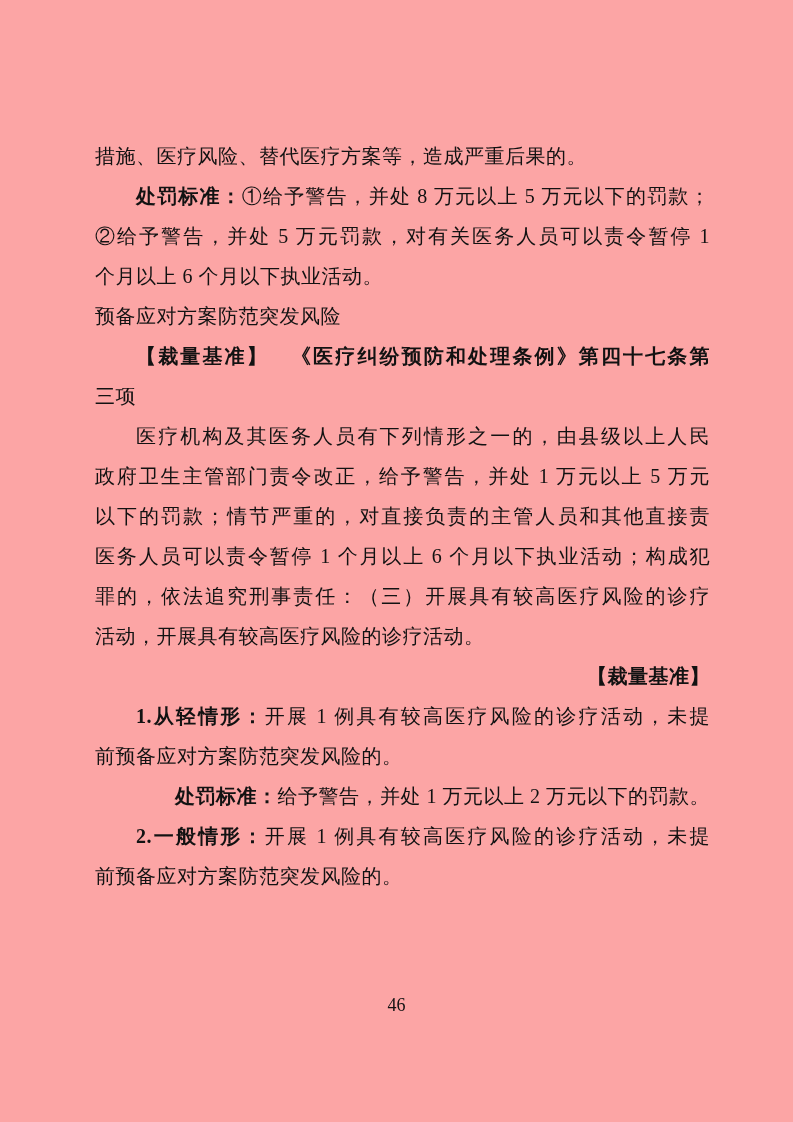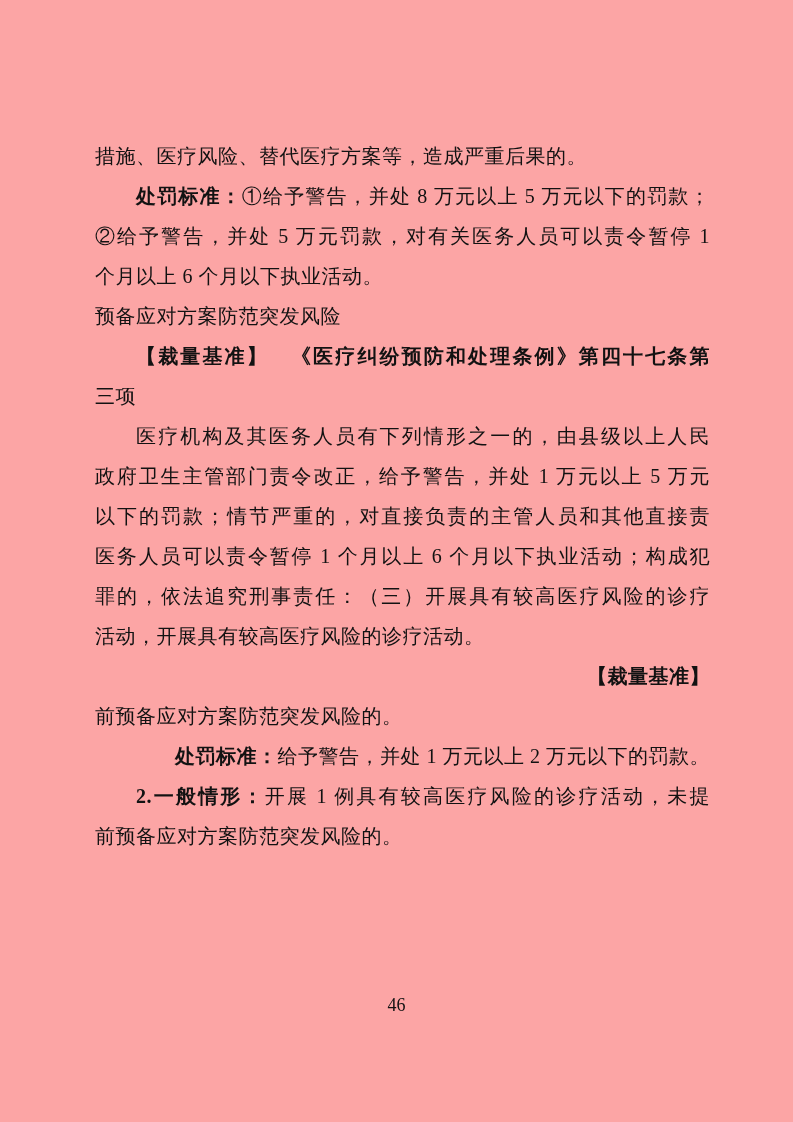--- a/index.html
+++ b/index.html
@@ -64,19 +64,20 @@
       <div class="line"><span>预备应对方案防范突发风险</span></div>
       <div class="line fill indent"><span class="bold">【裁量基准】</span><span class="bold">　《医疗纠纷预防和处理条例》第四十七条第</span></div>
       <div class="line"><span>三项</span></div>
       <div class="line fill indent"><span>医疗机构及其医务人员有下列情形之一的，由县级以上人民</span></div>
       <div class="line fill"><span>政府卫生主管部门责令改正，给予警告，并处 1 万元以上 5 万元</span></div>
       <div class="line fill"><span>以下的罚款；情节严重的，对直接负责的主管人员和其他直接责</span></div>
       <div class="line fill"><span>医务人员可以责令暂停 1 个月以上 6 个月以下执业活动；构成犯</span></div>
       <div class="line fill"><span>罪的，依法追究刑事责任：（三）开展具有较高医疗风险的诊疗</span></div>
       <div class="line"><span>活动，开展具有较高医疗风险的诊疗活动。</span></div>
       <div class="line indent"><span class="bold">【裁量基准】</span></div>
+      <div class="line fill indent"><span class="bold">1.从轻情形：</span><span>开展 1 例具有较高医疗风险的诊疗活动，未提</span></div>
       <div class="line"><span>前预备应对方案防范突发风险的。</span></div>
       <div class="line indent"><span class="bold">处罚标准：</span><span>给予警告，并处 1 万元以上 2 万元以下的罚款。</span></div>
       <div class="line fill indent"><span class="bold">2.一般情形：</span><span>开展 1 例具有较高医疗风险的诊疗活动，未提</span></div>
       <div class="line"><span>前预备应对方案防范突发风险的。</span></div>
     </div>
   <div class="page-number">46</div>
 </div>
 
 </body></html>

